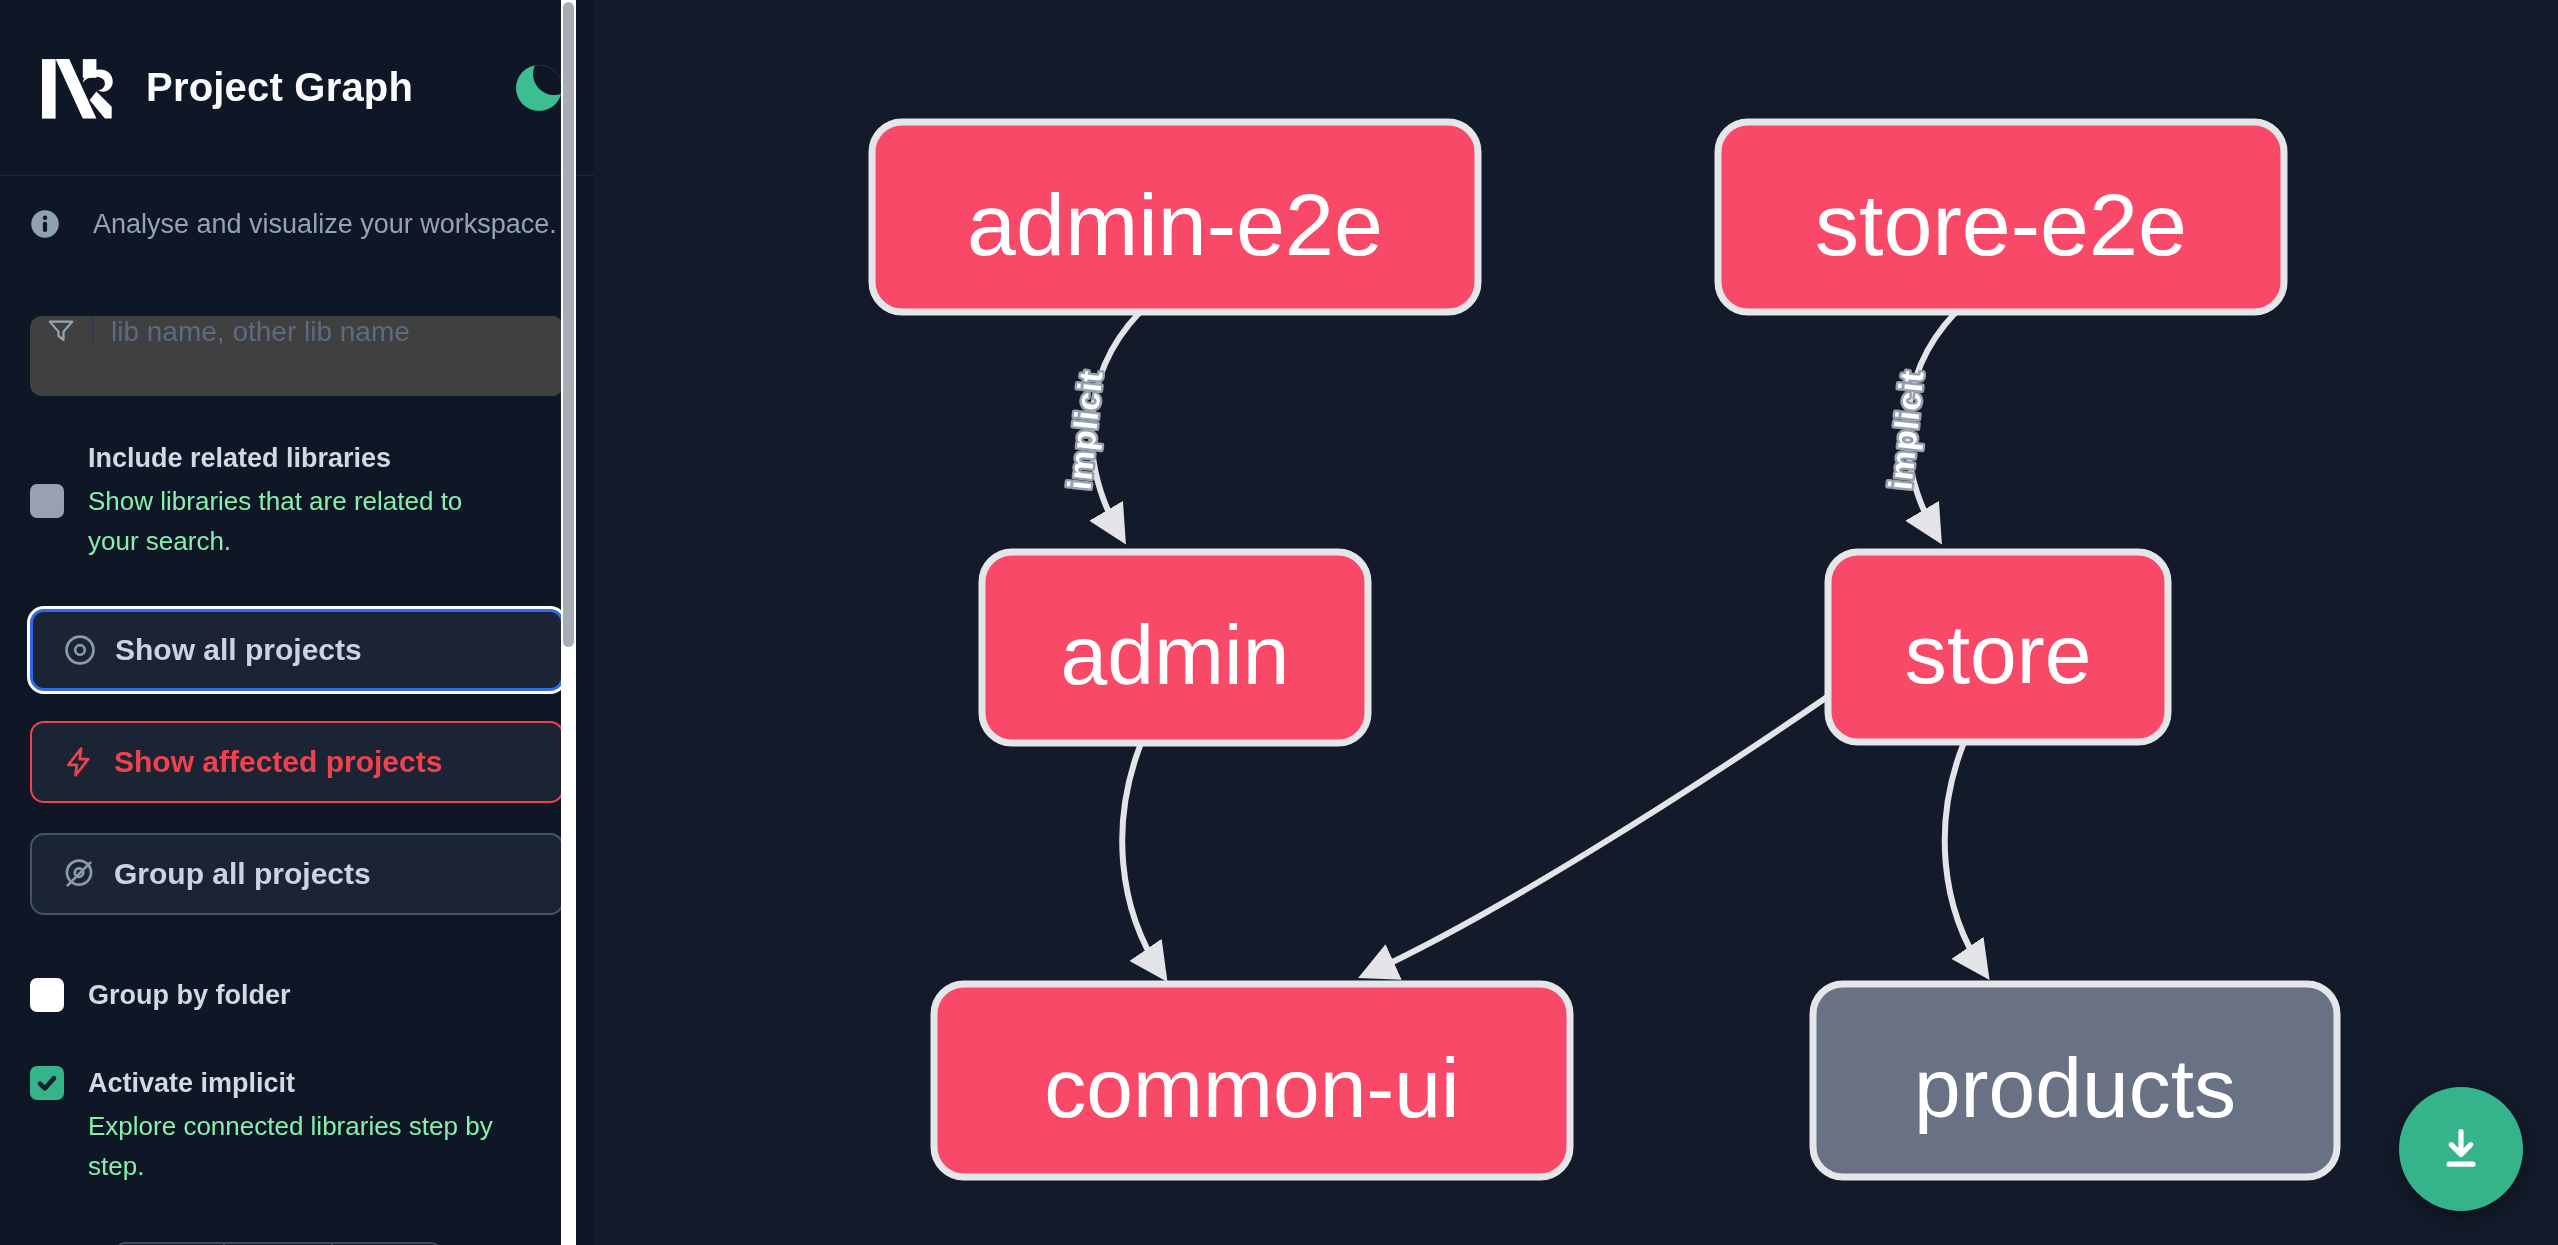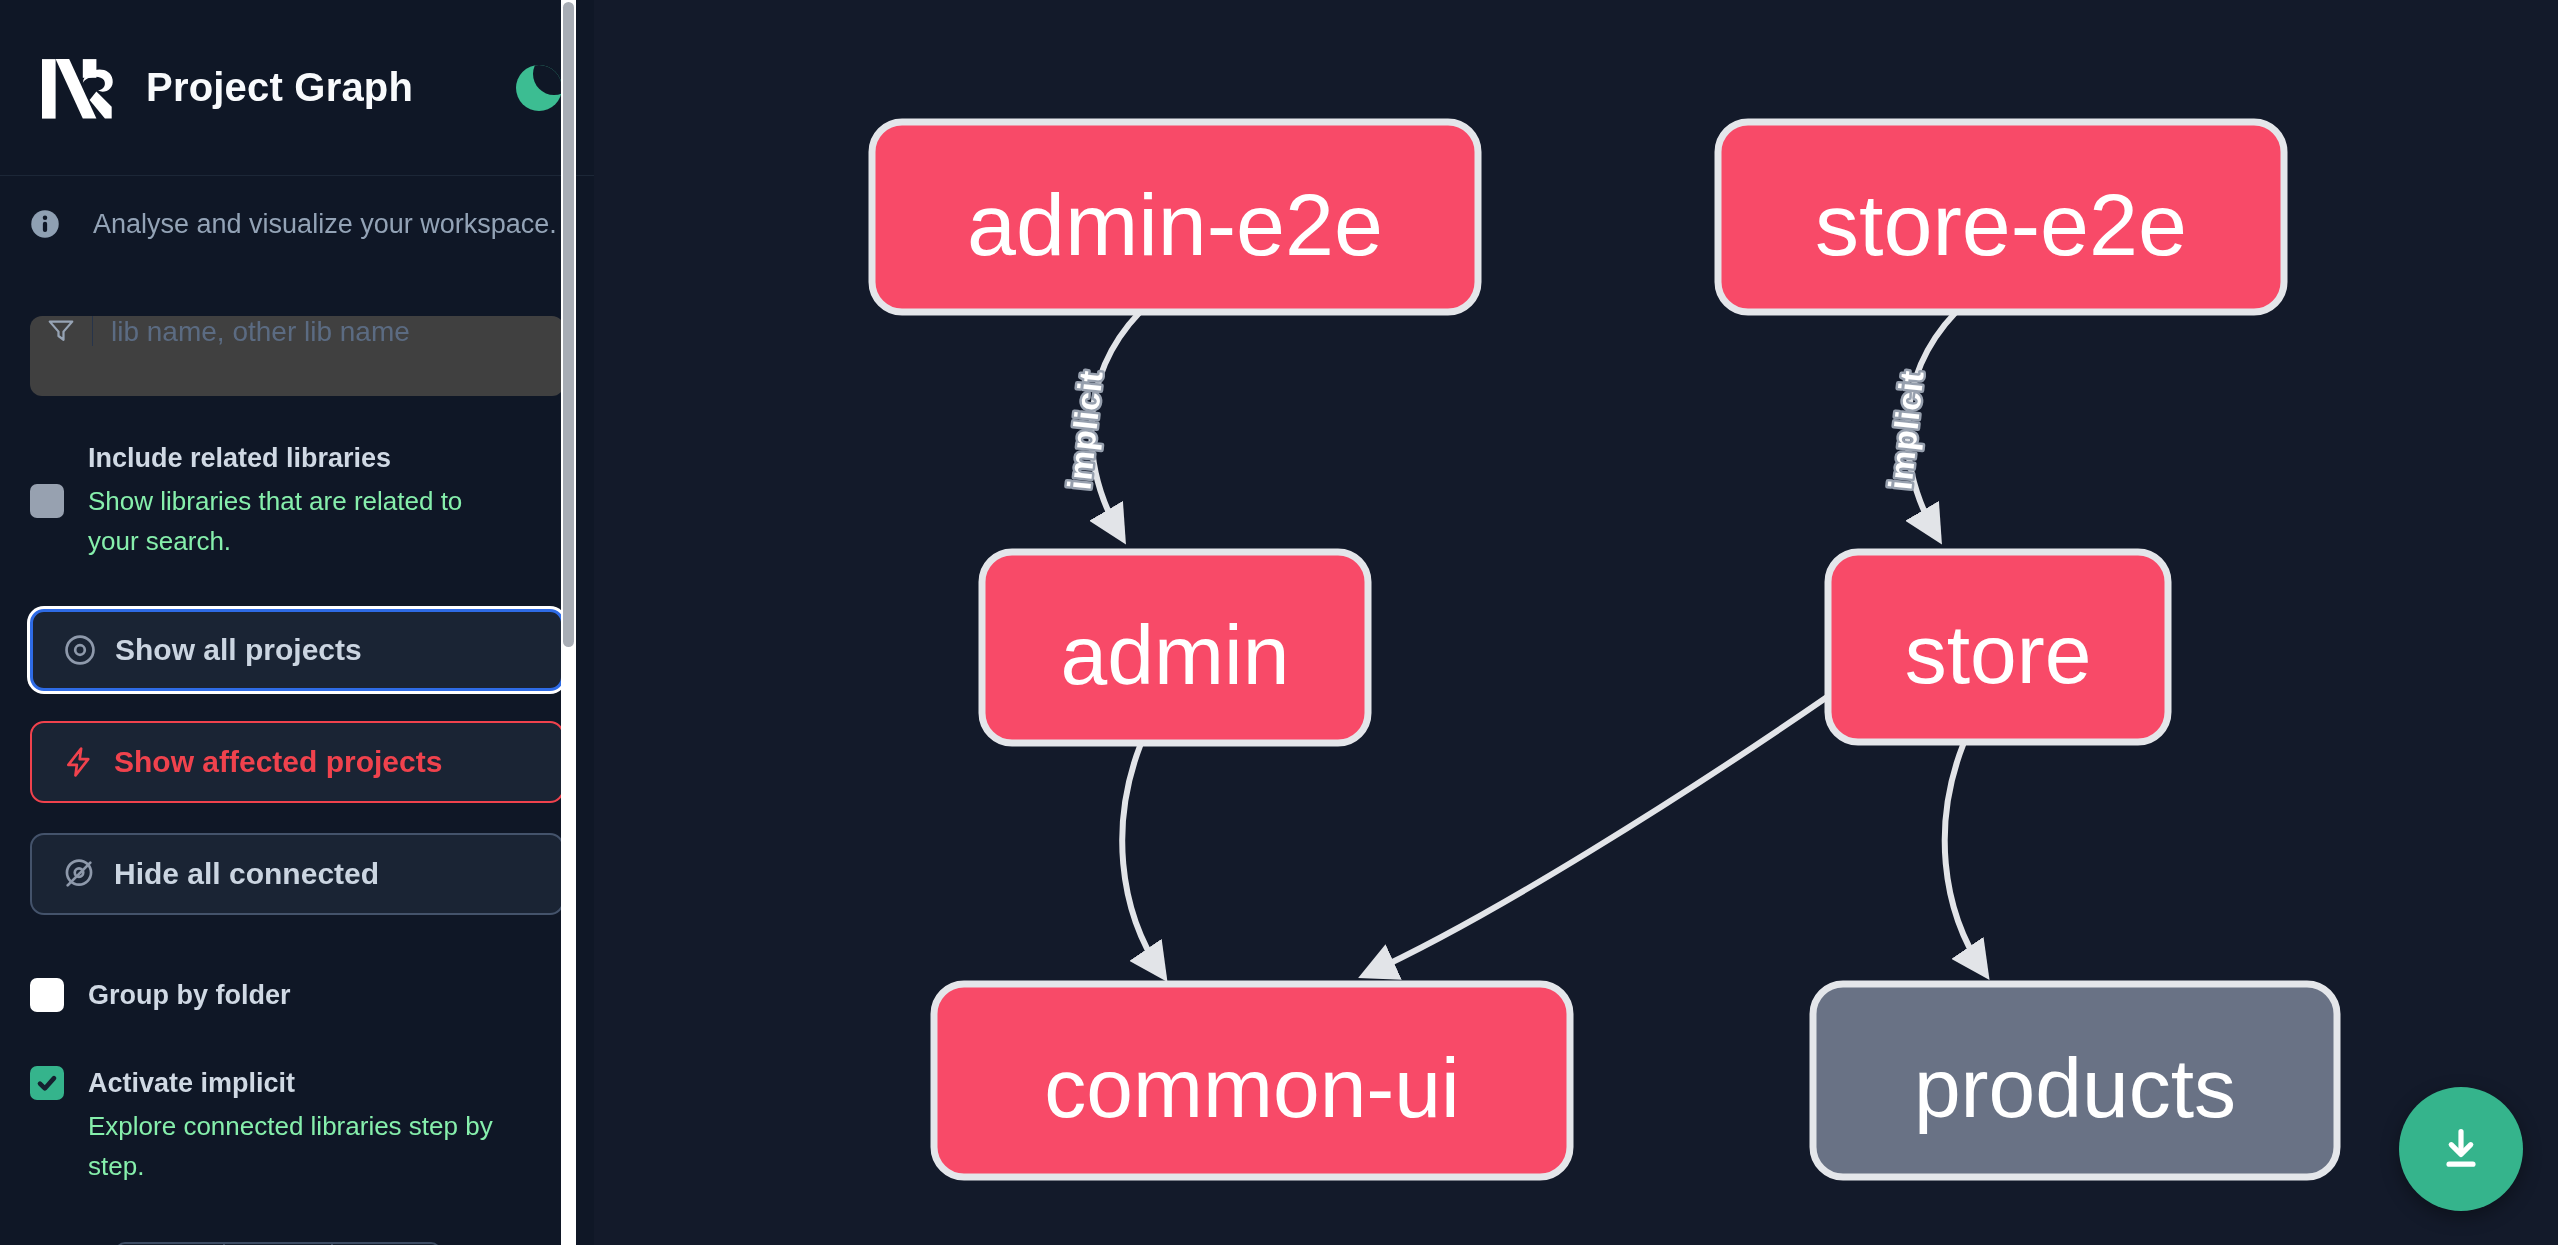--- a/index.html
+++ b/index.html
@@ -181,21 +181,21 @@
           <path d="M13.5 2.5 4.5 14h6l-1 7.5 9-11.5h-6z"></path>
         </svg>
         <span>Show affected projects</span>
       </button>
       <button class="sb-btn">
         <svg width="34" height="34" viewBox="0 0 24 24" fill="none" stroke="#8e99ab" stroke-width="1.9" stroke-linecap="round">
           <circle cx="12" cy="11" r="8.5"></circle>
           <circle cx="12" cy="11" r="3"></circle>
           <path d="M4 20 20 4"></path>
         </svg>
-        <span>Hide all connected</span>
+        <span>Group all projects</span>
       </button>
     </div>
 
     <div class="check-row row-group">
       <span class="cbx cbx-white"></span>
       <span>
         <span class="check-label">Group by folder</span>
       </span>
     </div>
 

